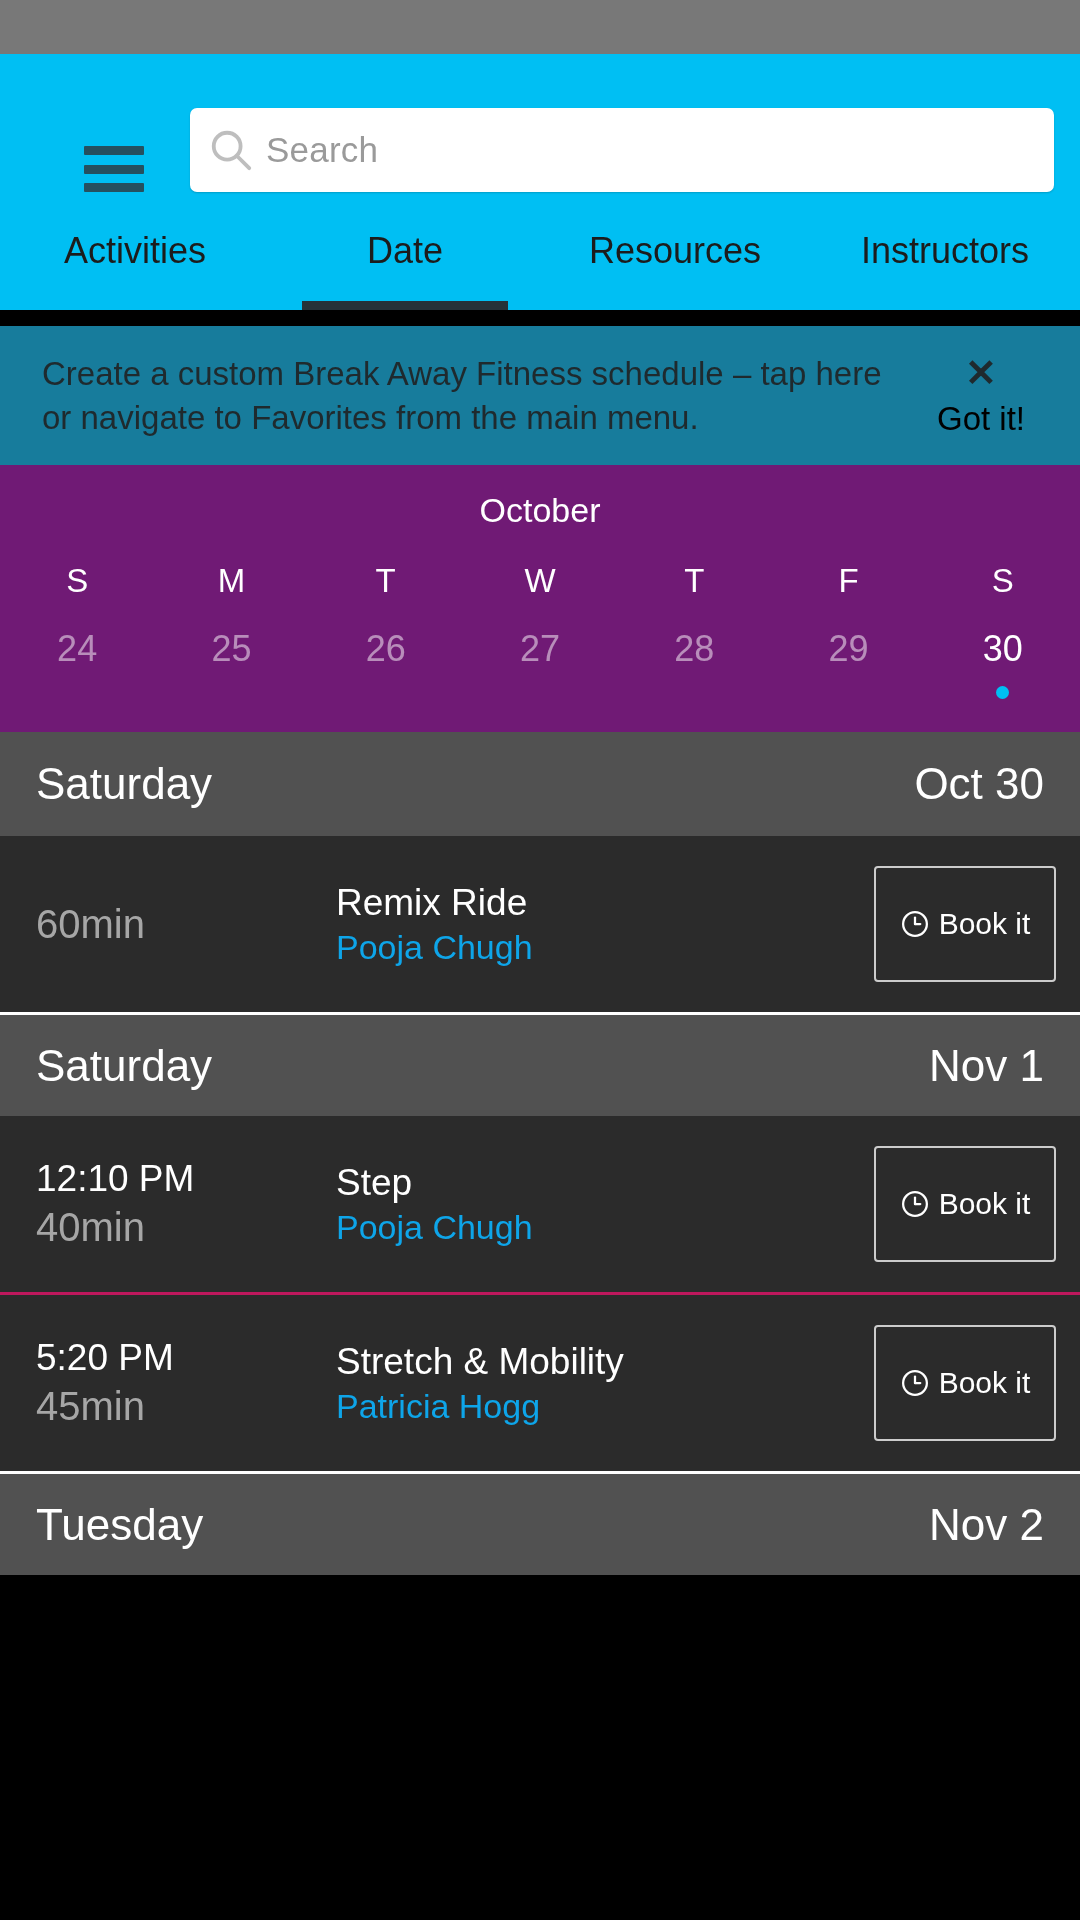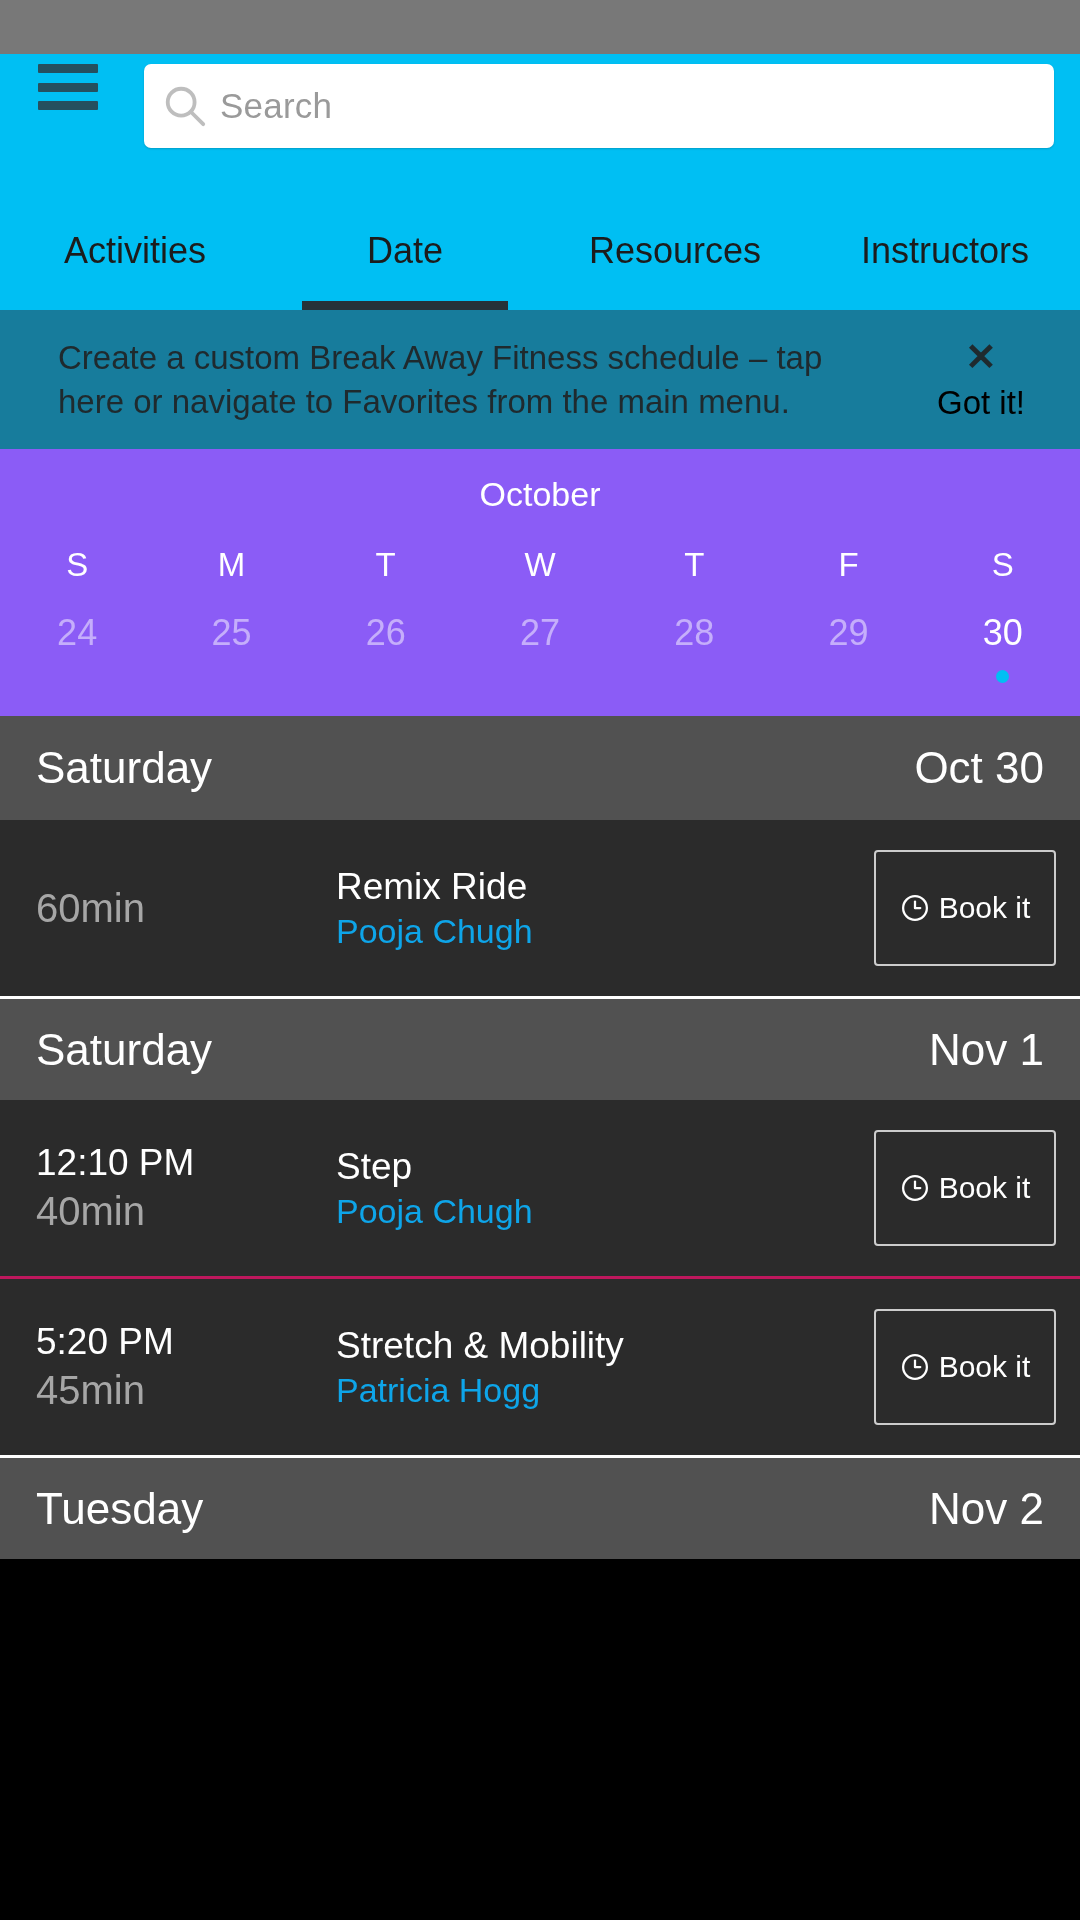--- a/index.html
+++ b/index.html
@@ -19,23 +19,24 @@
   }
 
   
   .app-bar {
     background: #00BFF3;
     width: 100%;
     padding-top: 10px;
   }
   .app-bar-top {
     display: flex;
-    align-items: flex-start;
+    align-items: flex-end;
     height: 128px;
     padding: 0 26px 0 38px;
+    margin-left: 46px;
   }
   .hamburger {
     width: 60px;
     height: 46px;
     display: flex;
     flex-direction: column;
     justify-content: space-between;
     flex: 0 0 auto;
     cursor: pointer;
   }
@@ -96,22 +97,23 @@
     bottom: 0;
     height: 9px;
     background: #263238;
   }
 
   
   .tip-banner {
     background: #177C9C;
     display: flex;
     align-items: center;
-    padding: 26px 24px 26px 58px;
+    padding: 26px 24px 26px 42px;
     min-height: 136px;
+    margin-top: 16px;
   }
   .tip-text {
     flex: 1 1 auto;
     font-size: 33px;
     line-height: 1.32;
     color: #1f2a2e;
     padding-right: 16px;
   }
   .tip-action {
     flex: 0 0 auto;
@@ -129,21 +131,21 @@
     font-weight: bold;
     margin-bottom: 8px;
   }
   .tip-gotit {
     font-size: 33px;
     color: #000000;
   }
 
   
   .calendar {
-    background: #8b5cf6;
+    background: #701a75;
     padding: 26px 0 22px 0;
   }
   .cal-month {
     text-align: center;
     font-size: 34px;
     color: #ffffff;
     margin-bottom: 32px;
   }
   .cal-row {
     display: flex;

